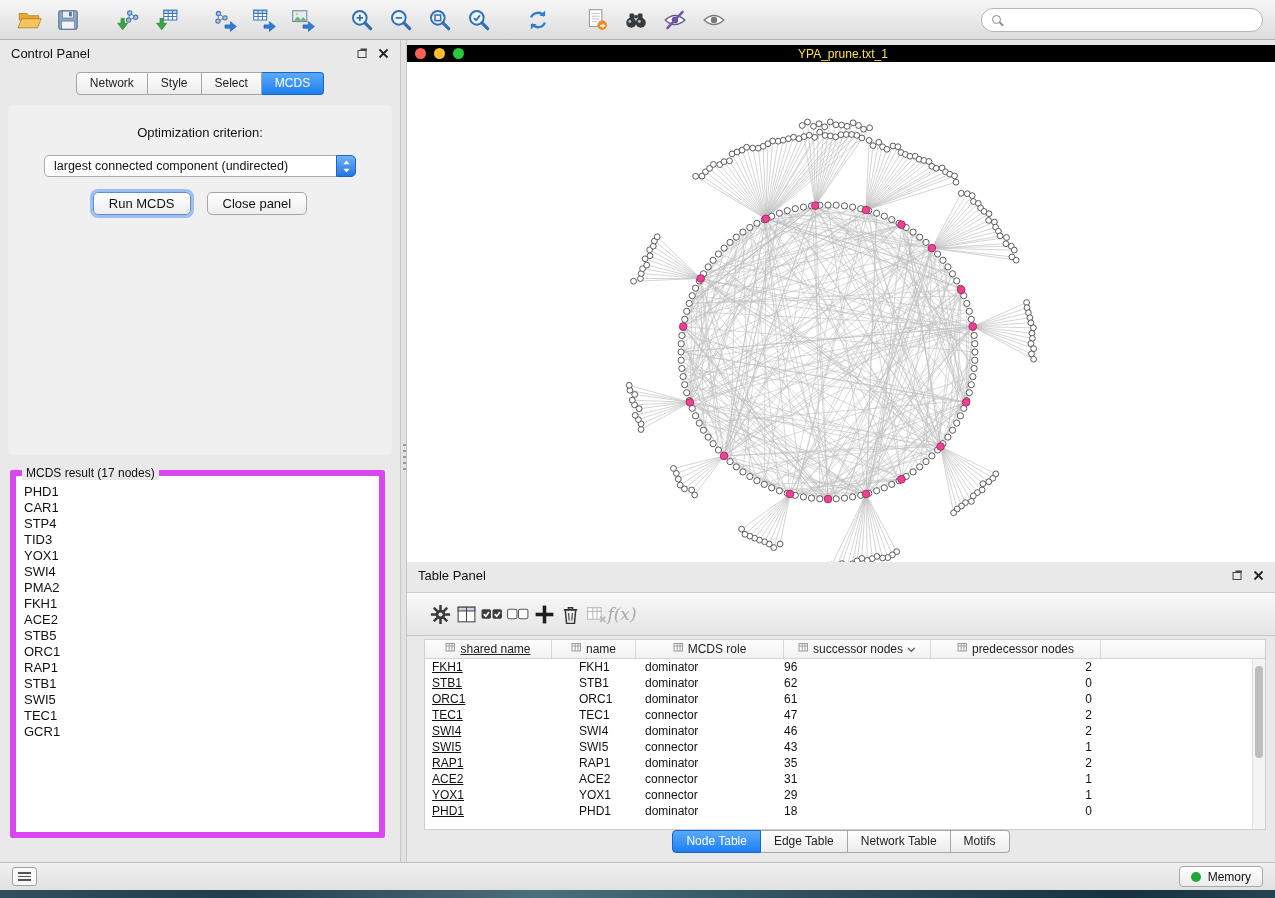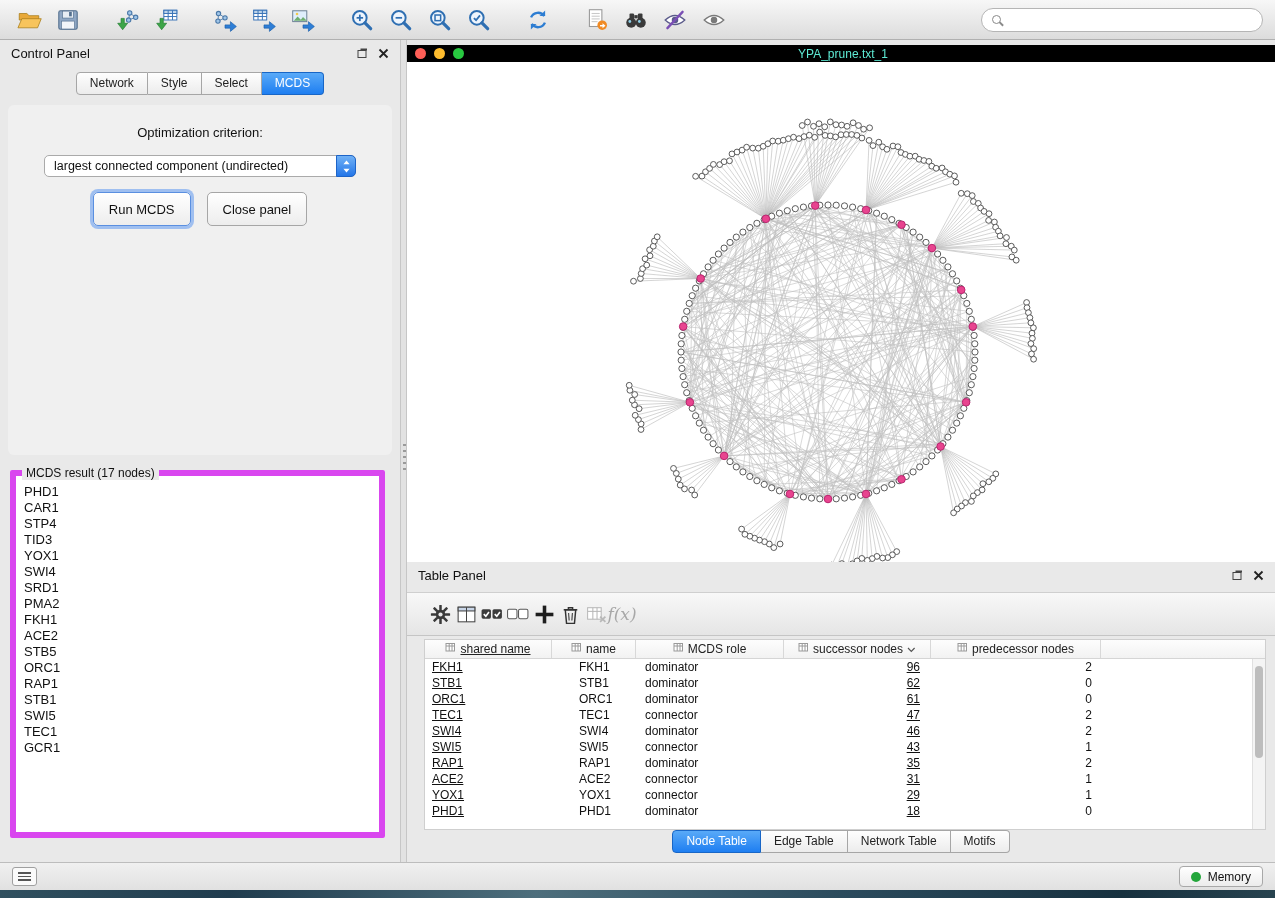--- a/index.html
+++ b/index.html
@@ -24,57 +24,57 @@
   #cp-tabs{display:flex;justify-content:center;margin-top:6px;}
   .seg-tab{font-size:12px;line-height:15px;padding:3px 13px;background:linear-gradient(#fefefe,#ececec);border:1px solid #a6a6a6;border-left:none;color:#222;cursor:default;}
   .seg-tab:first-child{border-left:1px solid #a6a6a6;border-radius:4px 0 0 4px;}
   .seg-tab:last-child{border-radius:0 4px 4px 0;}
   .seg-tab.active{background:linear-gradient(#59aaf8,#1e7ef1);color:#fff;border-color:#1866c6;}
   #cp-inner{margin:10px 8px 0;background:#f0f0f0;border-radius:6px;height:350px;padding-top:20px;}
   #opt-label{text-align:center;font-size:13px;}
   #criterion-select{width:312px;height:22px;margin:15px auto 0;background:#fff;border:1px solid #aaa;border-radius:5px;display:flex;align-items:center;position:relative;padding-left:9px;font-size:12.5px;}
   .select-arrows{position:absolute;right:-1px;top:-1px;bottom:-1px;width:20px;background:linear-gradient(#70b1f6,#2476e8);border:1px solid #1d64c8;border-radius:0 5px 5px 0;display:flex;align-items:center;justify-content:center;}
   .btn-row{display:flex;justify-content:center;gap:16px;margin-top:15px;}
-  button.mac{font-family:inherit;font-size:13px;height:34px;padding:0 15px;background:linear-gradient(#ffffff,#ededed);border:1px solid #a6a6a6;border-radius:5px;color:#111;}
+  button.mac{font-family:inherit;font-size:13px;height:23px;padding:0 15px;background:linear-gradient(#ffffff,#ededed);border:1px solid #a6a6a6;border-radius:5px;color:#111;}
   button.mac.focused{box-shadow:0 0 0 3px rgba(92,152,240,0.55);border-color:#5a8fe0;}
   #mcds-fieldset{position:absolute;left:10px;right:15px;top:426px;height:372px;border:6px solid #d946ef;border-radius:2px;background:#fff;padding:2px 1px 1px;}
   #mcds-fieldset legend{font-size:12px;margin-left:5px;padding:0 4px;background:#e9e9e9;}
   #mcds-result-list{height:100%;overflow:hidden;padding-top:2px;background:#fff;}
   .result-item{font-size:13px;line-height:16px;padding-left:7px;}
 
   
   #v-splitter{position:absolute;left:400px;top:40px;width:7px;height:822px;background:#e2e2e2;border-left:1px solid #c6c6c6;border-right:1px solid #c6c6c6;}
   #v-splitter .grip{position:absolute;top:404px;left:2px;width:3px;height:26px;background:repeating-linear-gradient(#9a9a9a 0 2px,transparent 2px 6px);}
 
   
   #network-window{position:absolute;left:407px;top:45px;width:868px;height:517px;background:#fff;}
   #net-titlebar{height:17px;background:#000;display:flex;align-items:center;padding:0 8px;position:relative;}
   .tl{width:11px;height:11px;border-radius:50%;margin-right:8px;flex:0 0 auto;}
   .tl.red{background:#ff5f57;}
   .tl.yellow{background:#febc2e;}
   .tl.green{background:#28c840;}
-  #net-title{position:absolute;left:4px;right:0;text-align:center;color:#5eead4;font-size:12px;pointer-events:none;}
+  #net-title{position:absolute;left:4px;right:0;text-align:center;color:#fde047;font-size:12px;pointer-events:none;}
   #net-canvas{display:block;width:868px;height:500px;background:#fff;}
 
   
   #table-panel{position:absolute;left:407px;top:562px;width:868px;height:300px;background:#e9e9e9;}
   #table-toolbar{position:absolute;left:0;right:0;top:30px;height:44px;background:linear-gradient(#f8f8f8,#e5e5e5);border-top:1px solid #cfcfcf;border-bottom:1px solid #c5c5c5;display:flex;align-items:center;padding:0 20px;}
   .tt-btn{width:26px;height:26px;display:flex;align-items:center;justify-content:center;flex:0 0 auto;}
   .fx{font-family:"DejaVu Serif",serif;font-style:italic;font-size:17px;color:#a8a8a8;}
   #table-area{position:absolute;left:17px;right:9px;top:77px;height:191px;background:#fff;border:1px solid #cfcfcf;}
   #thead{display:flex;height:19px;background:linear-gradient(#fdfdfd,#f2f2f2);border-bottom:1px solid #d5d5d5;}
   .th{display:flex;align-items:center;justify-content:center;gap:4px;font-size:12px;color:#222;border-right:1px solid #d8d8d8;flex:0 0 auto;}
   .th .hlabel{white-space:nowrap;}
   .c0{width:127px;text-decoration:underline;} .c1{width:84px;} .c2{width:148px;} .c3{width:147px;} .c4{width:170px;} .cf{flex:1;border-right:none;}
   #rows .trow{display:flex;height:16px;align-items:center;}
   .td{font-size:12px;white-space:nowrap;overflow:hidden;flex:0 0 auto;}
   .td.c0{padding-left:7px;}
   .td.c1{padding-left:27px;}
   .td.c2{padding-left:9px;}
-  .td.c3{text-align:right;padding-right:11px;text-decoration:underline;}
+  .td.c3{padding-right:11px;}
   .td.c4{text-align:right;padding-right:9px;}
   #table-vscroll{position:absolute;right:0;top:19px;bottom:0;width:13px;background:#f4f4f4;border-left:1px solid #e0e0e0;}
   #table-vscroll .thumb{position:absolute;left:2px;right:2px;top:7px;height:92px;background:#bdbdbd;border-radius:5px;}
   #table-tabs{position:absolute;left:0;right:0;bottom:9px;display:flex;justify-content:center;}
 
   
   #statusbar{position:absolute;left:0;top:862px;width:1275px;height:28px;background:linear-gradient(#f0f0f0,#e1e1e1);border-top:1px solid #bdbdbd;display:flex;align-items:center;padding:0 12px;}
   #status-list-btn{width:25px;height:19px;border:1px solid #9f9f9f;border-radius:3px;background:#fafafa;display:flex;align-items:center;justify-content:center;}
   .list-glyph{width:13px;height:9px;background:repeating-linear-gradient(#555 0 1.5px,transparent 1.5px 3.6px);}
   #memory-btn{margin-left:auto;display:flex;align-items:center;gap:7px;height:21px;padding:0 11px;background:linear-gradient(#ffffff,#ececec);border:1px solid #a8a8a8;border-radius:4px;font-size:12px;color:#111;font-family:inherit;}
@@ -281,21 +281,20 @@
     </div>
     <fieldset id="mcds-fieldset">
       <legend>MCDS result (17 nodes)</legend>
       <div id="mcds-result-list">
           <div class="result-item">PHD1</div>
           <div class="result-item">CAR1</div>
           <div class="result-item">STP4</div>
           <div class="result-item">TID3</div>
           <div class="result-item">YOX1</div>
           <div class="result-item">SWI4</div>
-          <div class="result-item">SRD1</div>
           <div class="result-item">PMA2</div>
           <div class="result-item">FKH1</div>
           <div class="result-item">ACE2</div>
           <div class="result-item">STB5</div>
           <div class="result-item">ORC1</div>
           <div class="result-item">RAP1</div>
           <div class="result-item">STB1</div>
           <div class="result-item">SWI5</div>
           <div class="result-item">TEC1</div>
           <div class="result-item">GCR1</div>

